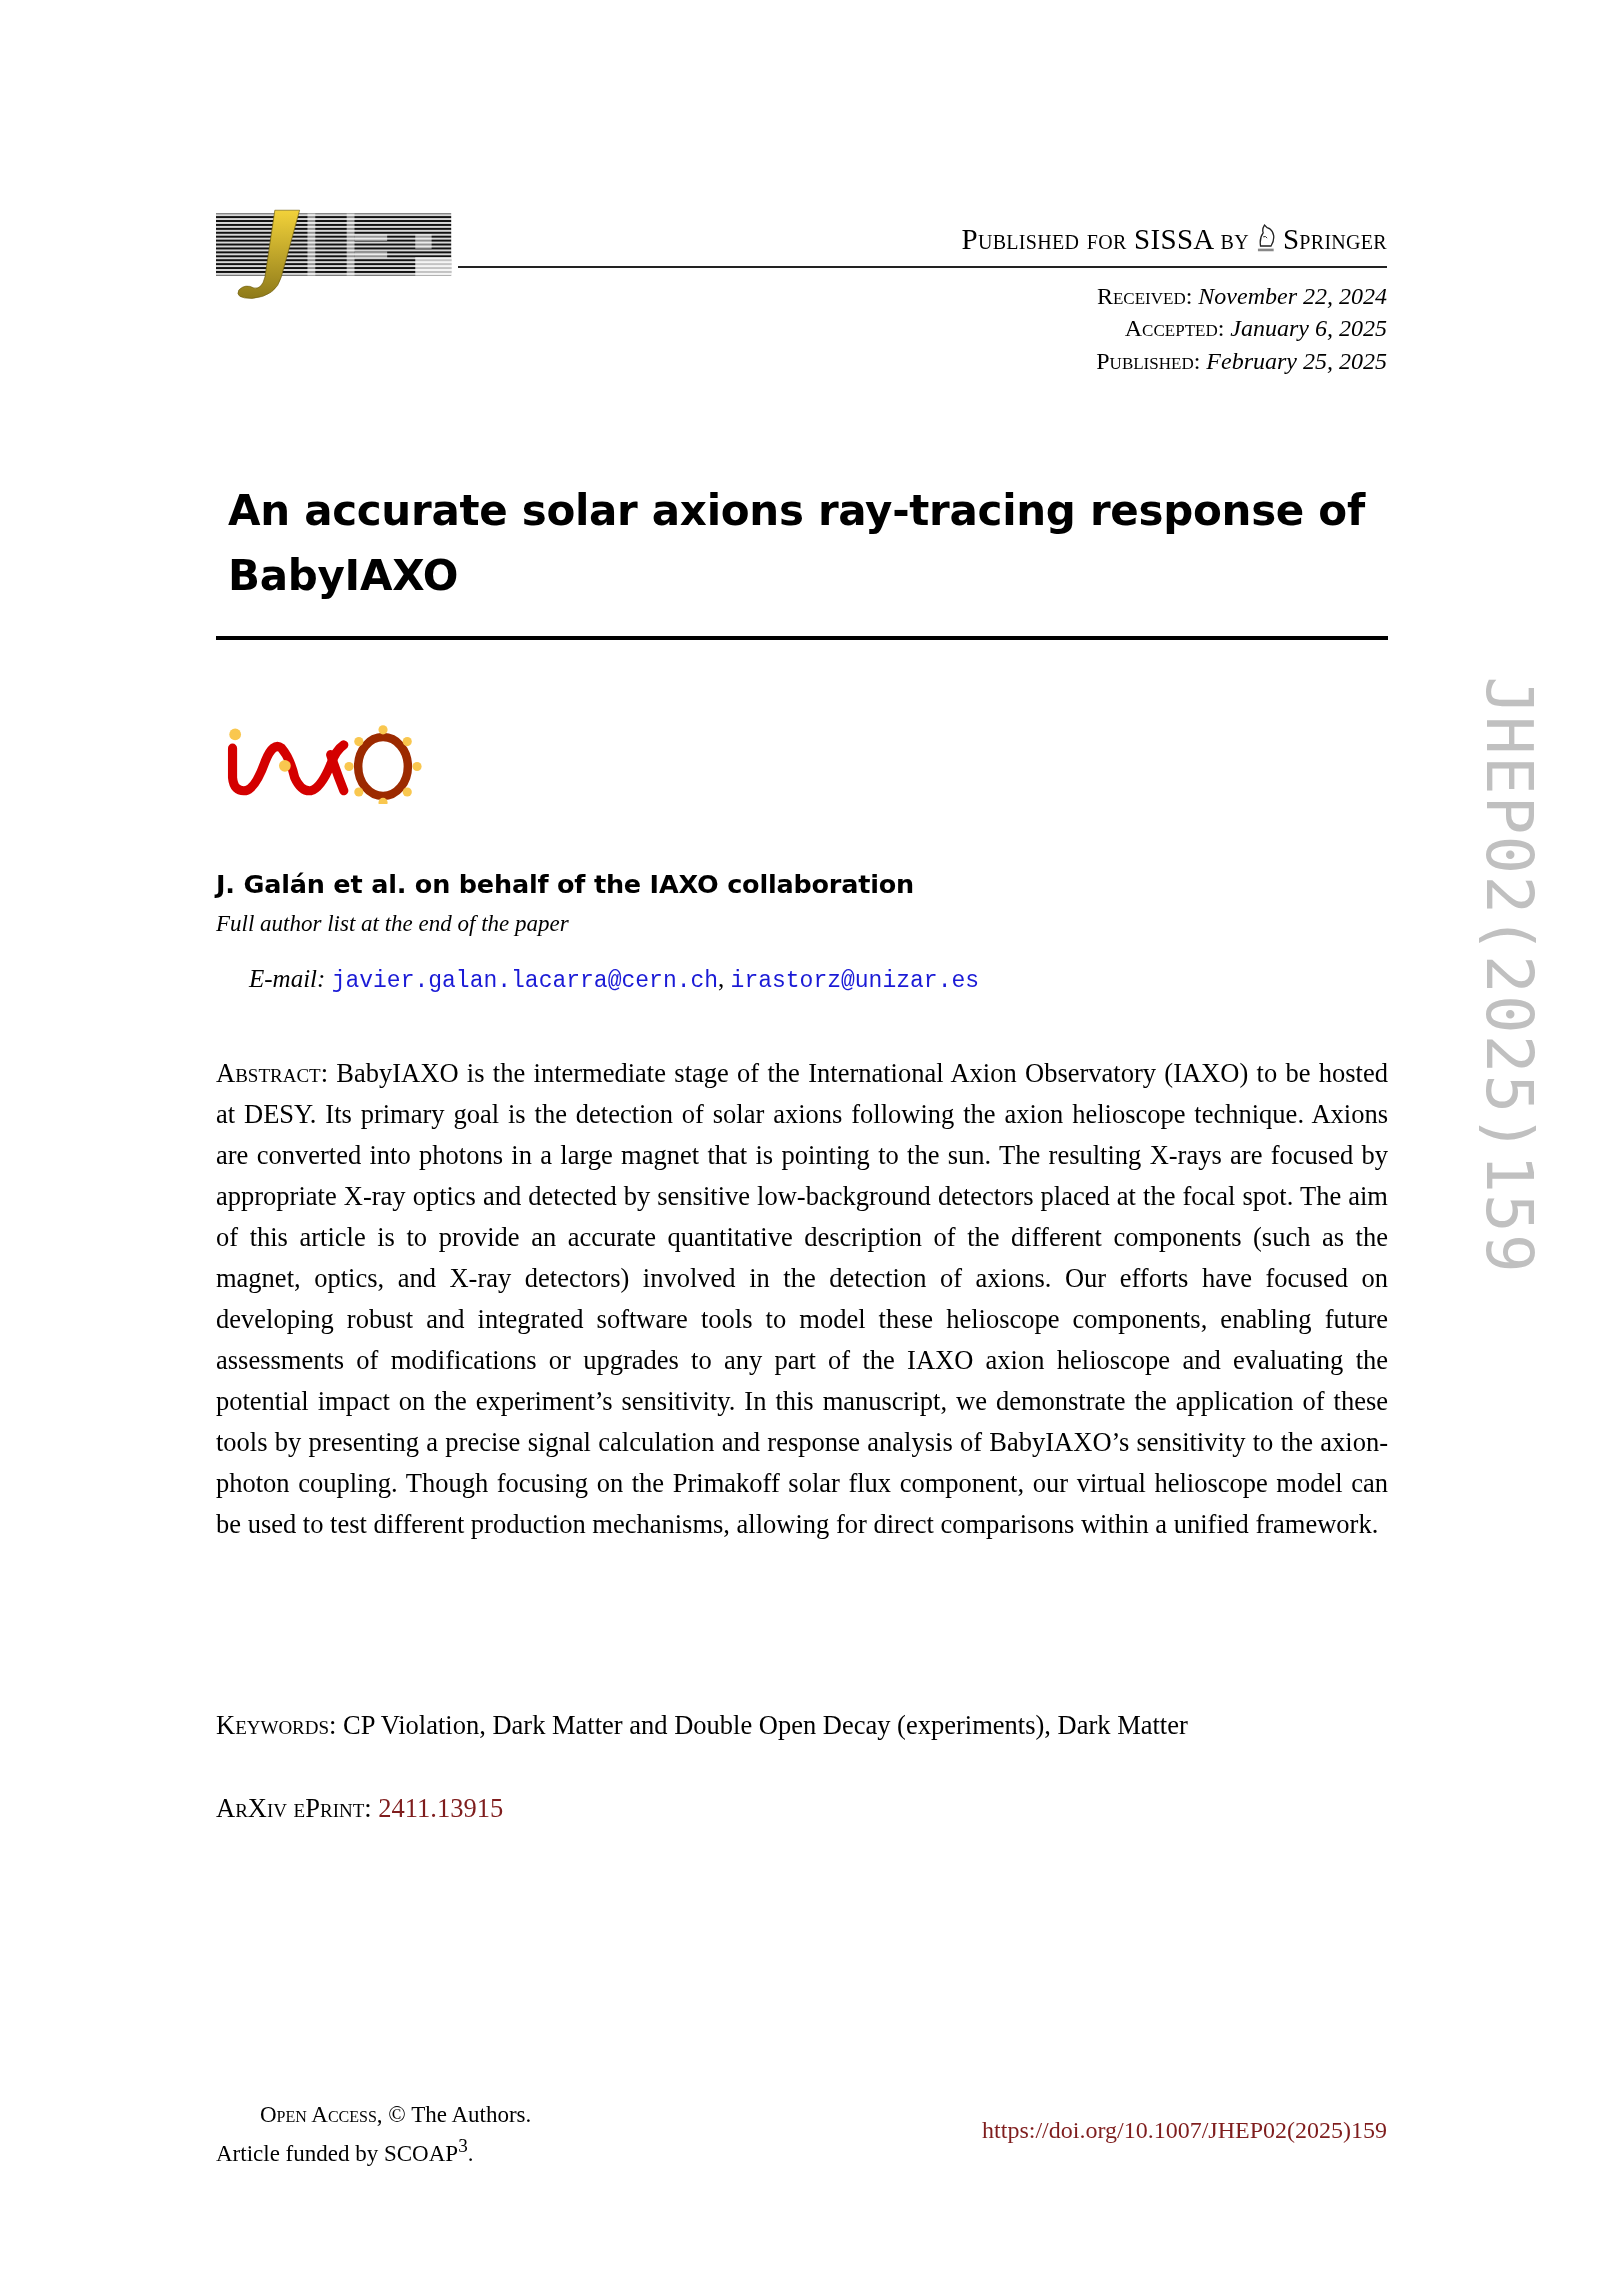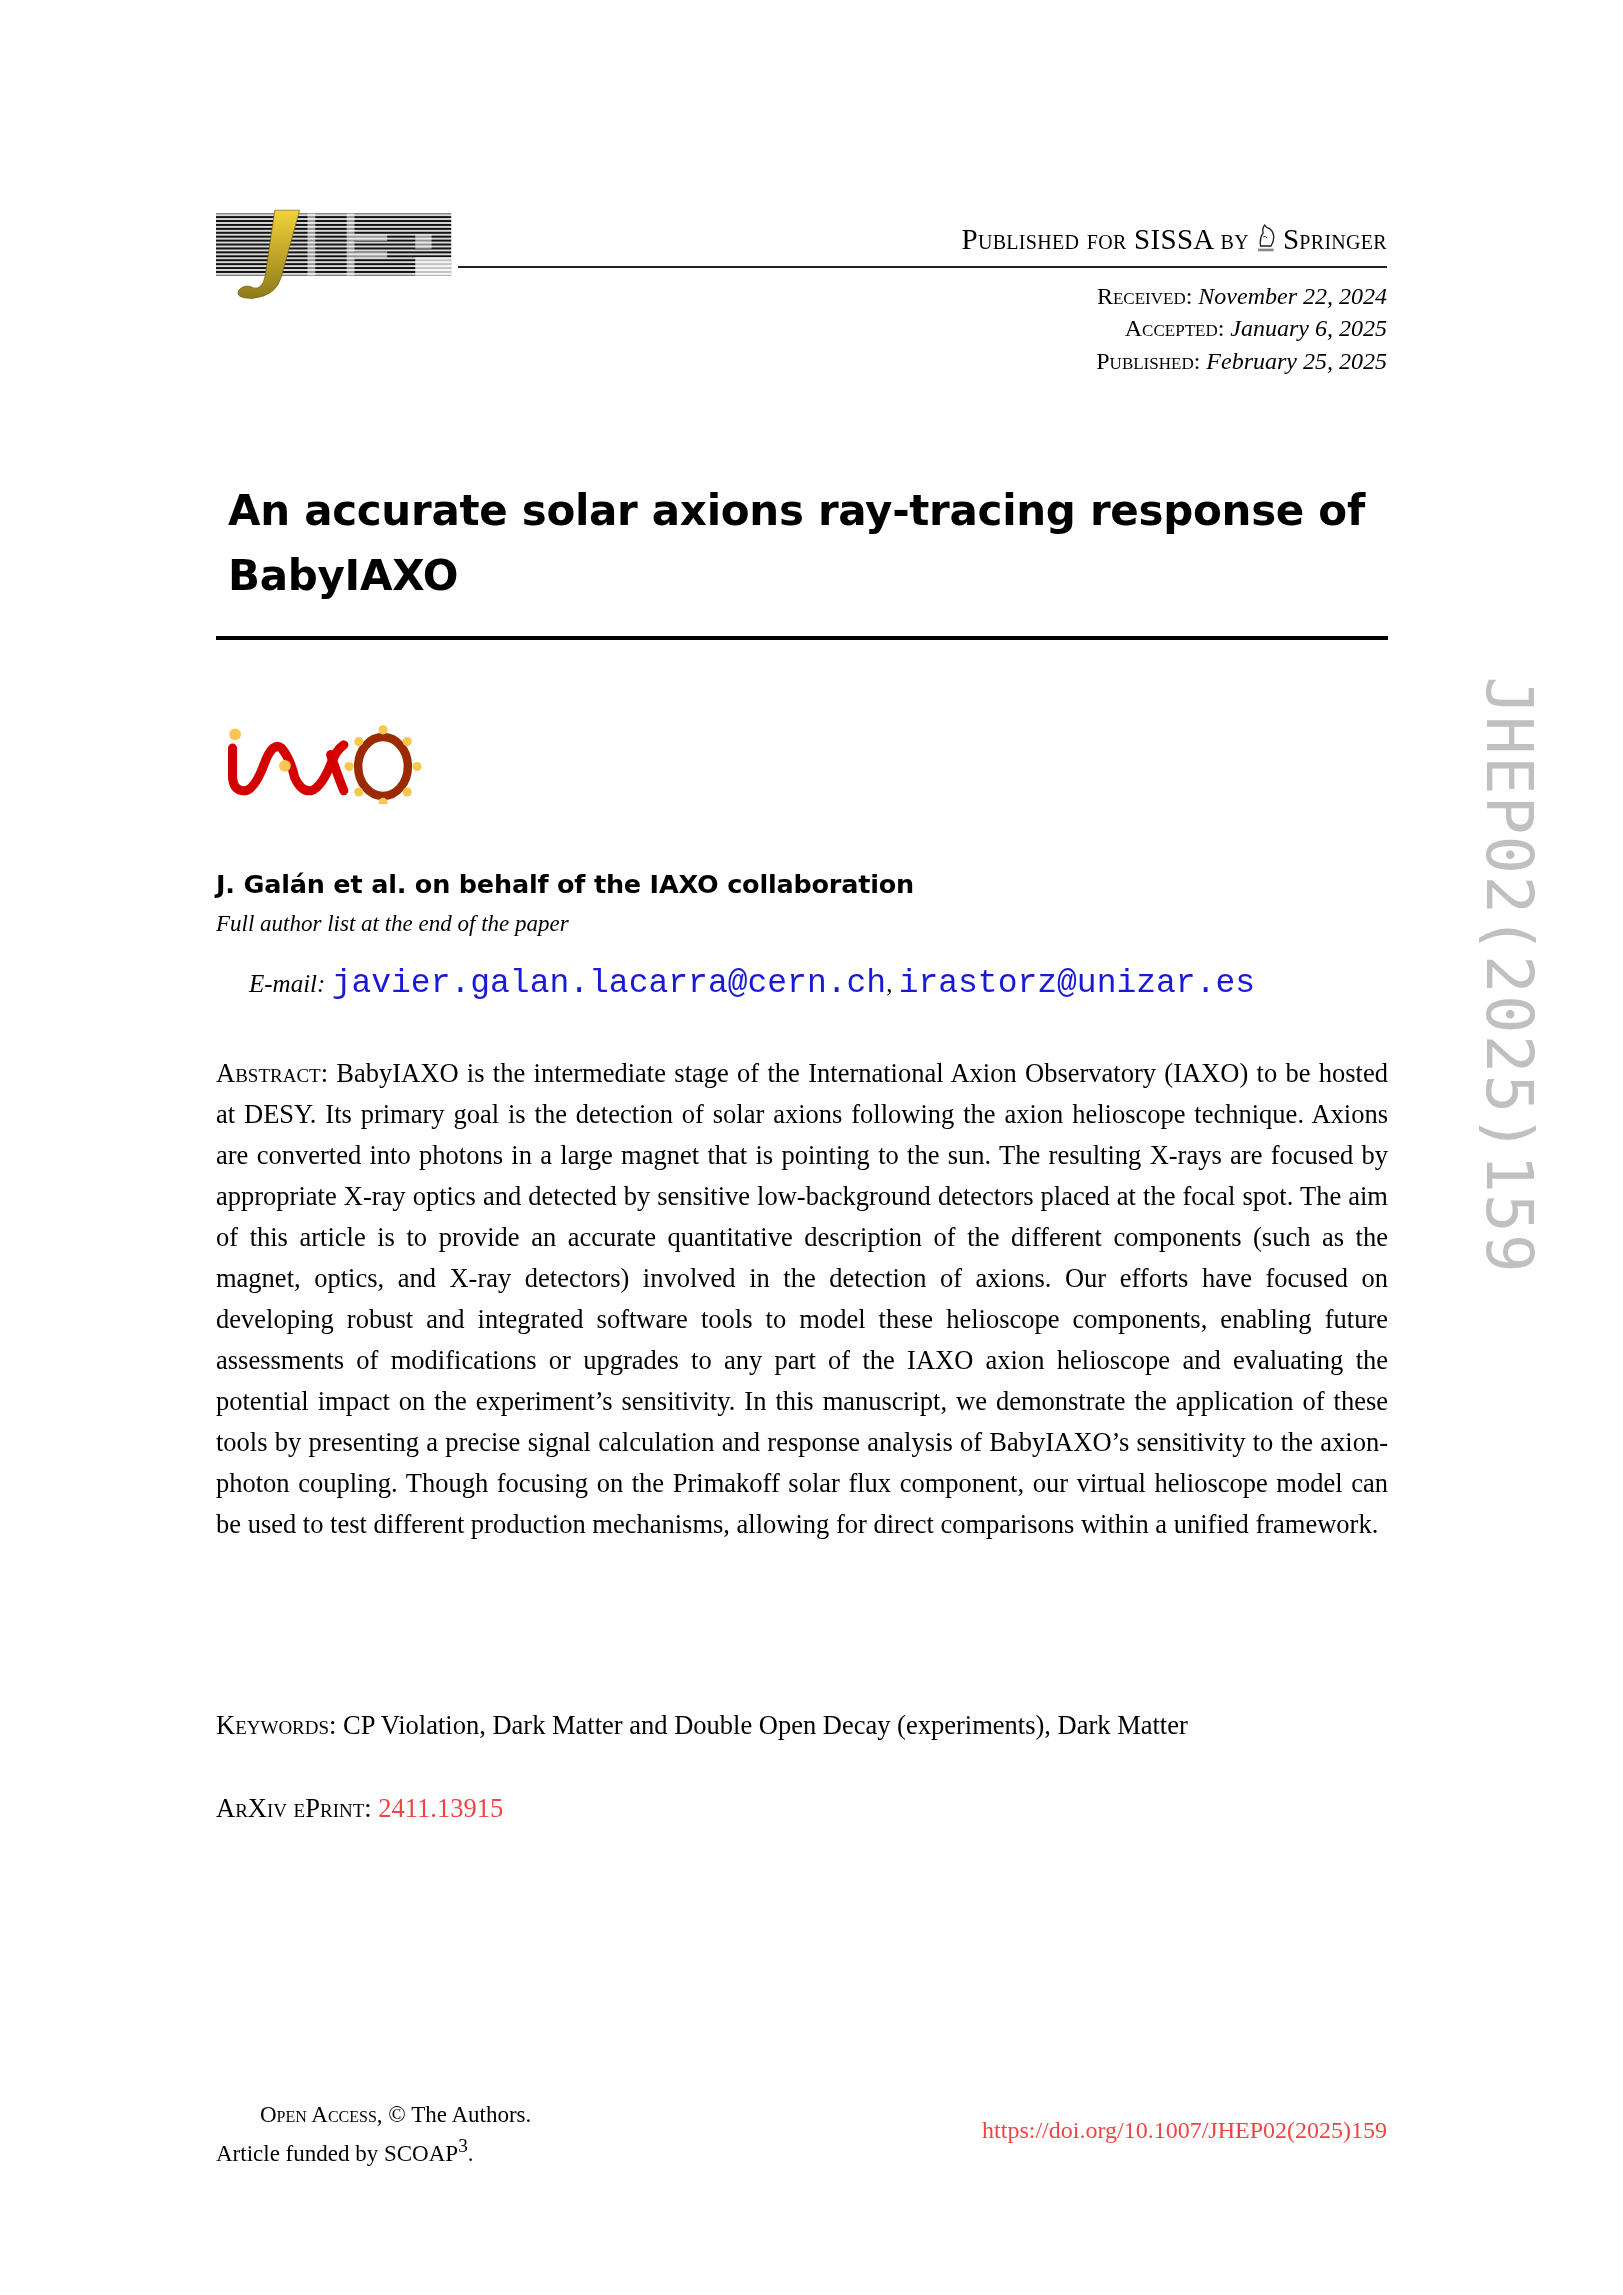--- a/index.html
+++ b/index.html
@@ -1,21 +1,21 @@
 <!DOCTYPE html>
 <html style="font-size:10.5px"><head>
 <meta charset="utf-8">
 <style>
   html, body { margin: 0; padding: 0; background: #ffffff; }
   body { width: 1623px; height: 2295px; position: relative; overflow: hidden;
          font-family: "Liberation Serif", "DejaVu Serif", serif; color: #000; }
   .abs { position: absolute; }
   .sc { font-variant: small-caps; }
   .it { font-style: italic; }
-  .link { color: #ef4444; text-decoration: none; }
+  .link { color: #7f1d1d; text-decoration: none; }
 
   
   #logo { left: 216px; top: 208px; width: 245px; height: 92px; }
   #header-rule { left: 458px; top: 266px; width: 929px; height: 2px; background: #222; }
   #publisher-line { right: 236px; top: 221px; font-size: 29px; letter-spacing: 0.3px; white-space: nowrap; }
   #publisher-line .horse { display: inline-block; width: 23.6px; height: 33px; vertical-align: -5.2px; margin: 0 5.2px; }
   .date-line { right: 236px; font-size: 24px; white-space: nowrap; }
   #received { top: 283px; }
   #accepted { top: 315px; }
   #published { top: 348px; }
@@ -26,21 +26,21 @@
   #title-rule { left: 216px; top: 636px; width: 1172px; height: 3.9px; background: #000; }
 
   
   #iaxo-logo { left: 226px; top: 725px; width: 229px; height: 79px; }
 
   
   #authors { left: 216px; top: 869px; font-family: "DejaVu Sans", "Liberation Sans", sans-serif;
              font-weight: bold; font-size: 25.5px; white-space: nowrap; letter-spacing: -0.2px; }
   #author-note { left: 216px; top: 911px; font-size: 23px; font-style: italic; white-space: nowrap; }
   #email-line { left: 249px; top: 965px; font-size: 25px; white-space: nowrap; }
-  #email-line .mono { font-family: "Liberation Mono", "DejaVu Sans Mono", monospace; font-size: 33px; color: #1a1ad6; }
+  #email-line .mono { font-family: "Liberation Mono", "DejaVu Sans Mono", monospace; font-size: 23px; color: #1a1ad6; }
 
   
   #abstract { left: 216px; top: 1053px; width: 1172px; font-size: 26.5px; line-height: 41px;
               text-align: justify; }
   #keywords { left: 216px; top: 1710px; width: 1172px; font-size: 26.5px; white-space: nowrap; }
   #arxiv { left: 216px; top: 1793px; font-size: 26.5px; white-space: nowrap; }
 
   
   #open-access { left: 216px; top: 2102px; font-size: 23px; white-space: nowrap; margin-left: 44px; }
   #funded { left: 216px; top: 2135px; font-size: 23px; white-space: nowrap; }

